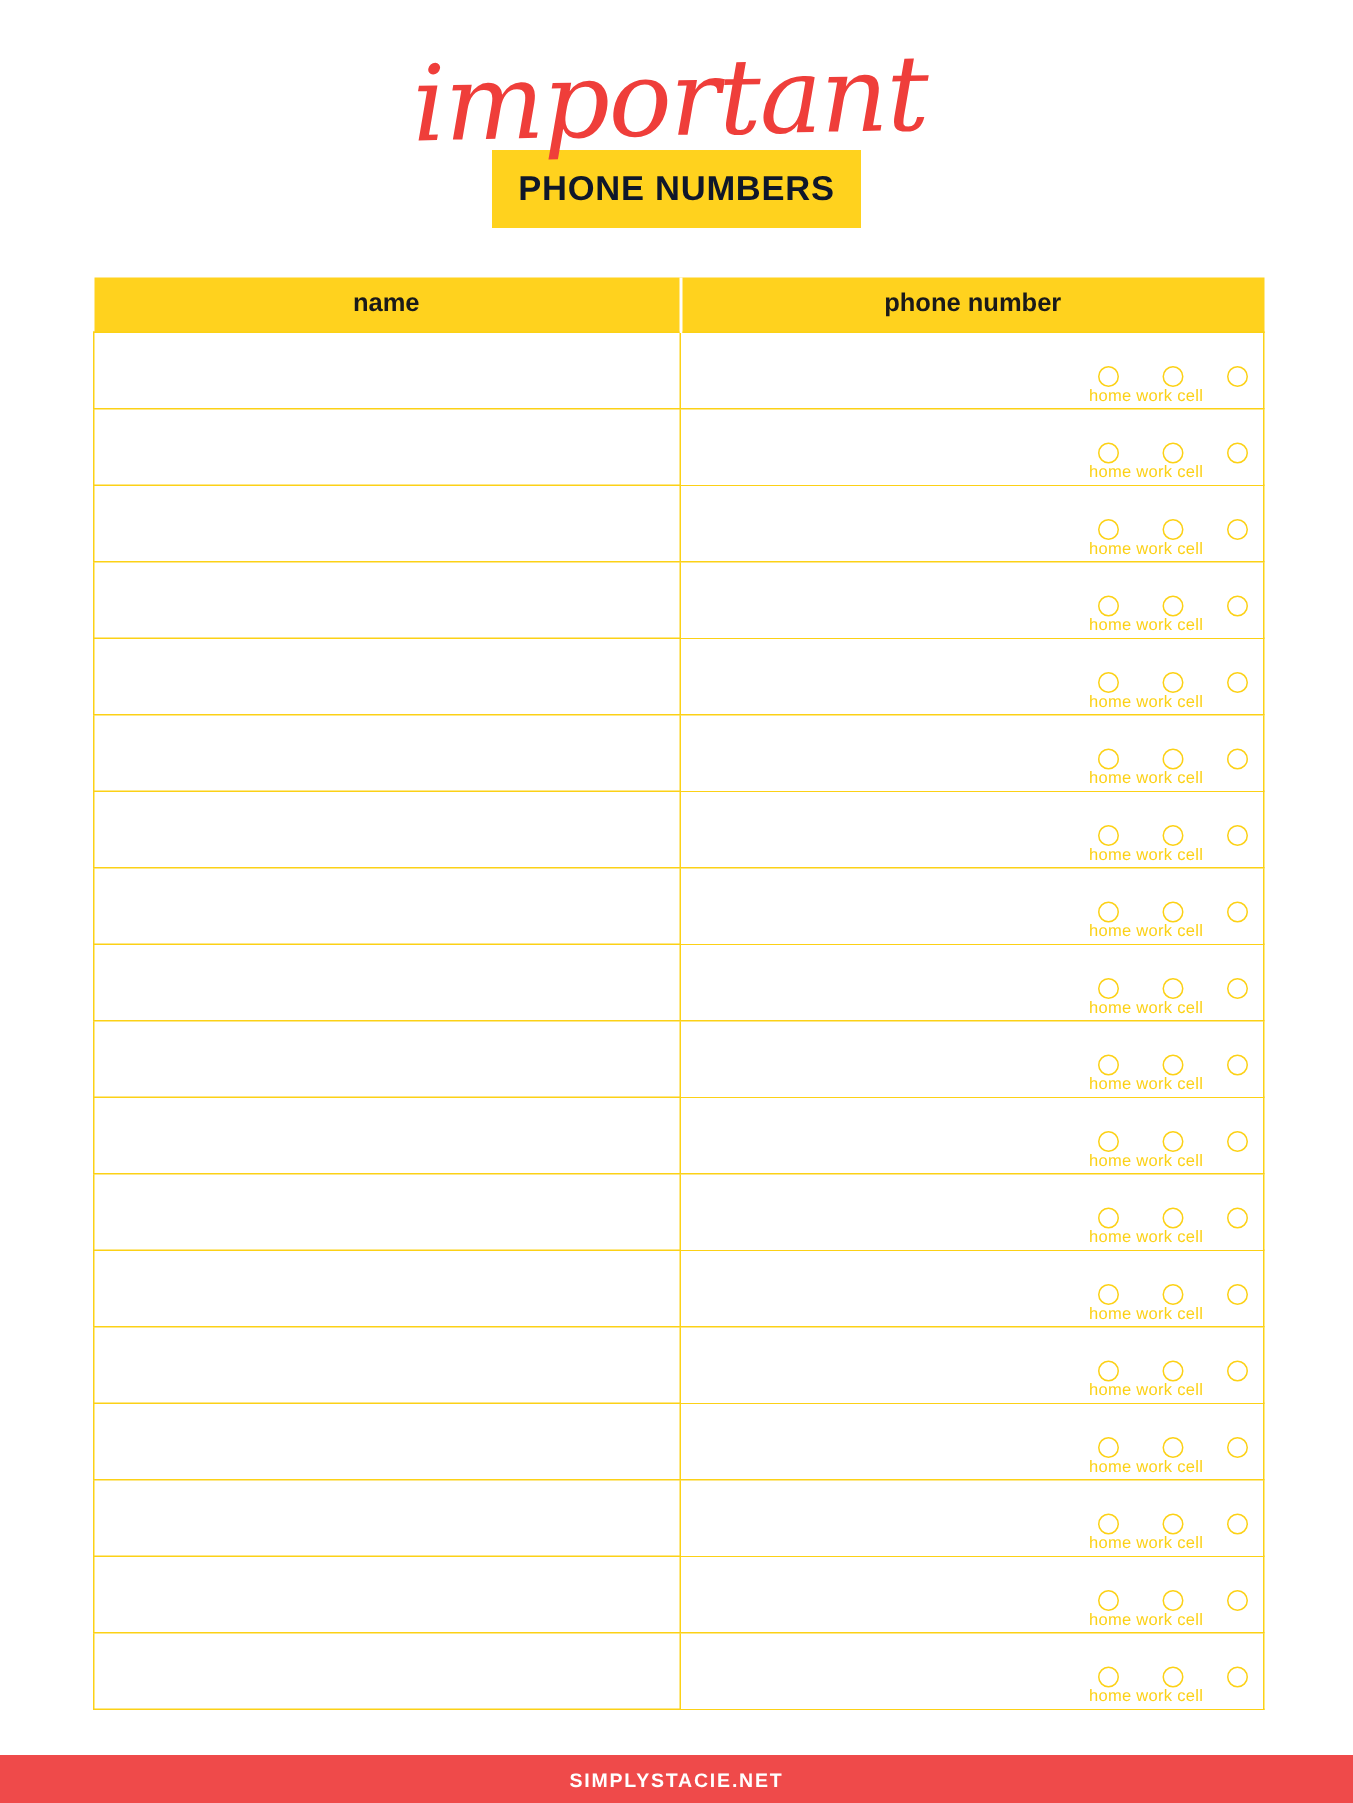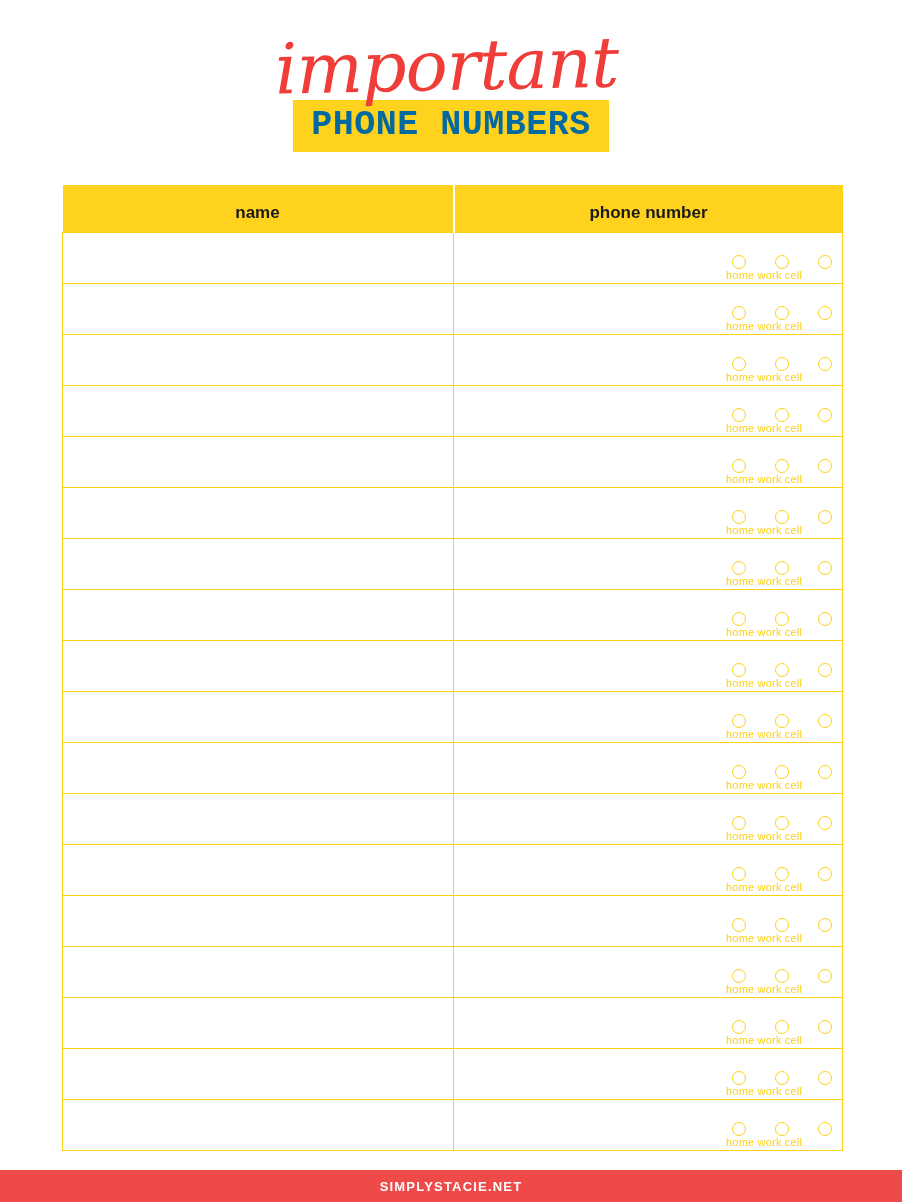--- a/index.html
+++ b/index.html
@@ -44,26 +44,26 @@
     margin-top: -6px;
     display: flex;
     justify-content: center;
   }
   .title-band-inner {
     background: #ffd21e;
     padding: 6px 18px 8px 18px;
     display: inline-block;
   }
   .title-bold {
-    font-family: Liberation Mono, monospace;
+    font-family: Liberation Sans, sans-serif;
     font-weight: bold;
-    font-size: 35px;
+    font-size: 23px;
     line-height: 38px;
     letter-spacing: 0.5px;
-    color: #0369a1;
+    color: #0f172a;
     text-transform: uppercase;
   }
 
   
   .table-wrap {
     position: absolute;
     left: 62px;
     top: 185px;
     width: 778px;
   }
@@ -71,21 +71,21 @@
     width: 100%;
     border-collapse: collapse;
     table-layout: fixed;
   }
   .thead-row th {
     background: #ffd21e;
     color: #1a1a1a;
     font-family: "Liberation Sans", sans-serif;
     font-weight: bold;
     font-size: 17px;
-    padding: 18px 0 9px 0;
+    padding: 7px 0 9px 0;
     text-align: center;
     border: none;
   }
   .col-name { width: 390px; }
   .col-phone { width: 388px; }
   .thead-row th.col-name {
     border-right: 2px solid #ffffff;
   }
   .row-cell {
     border: 1px solid #fcd116;

